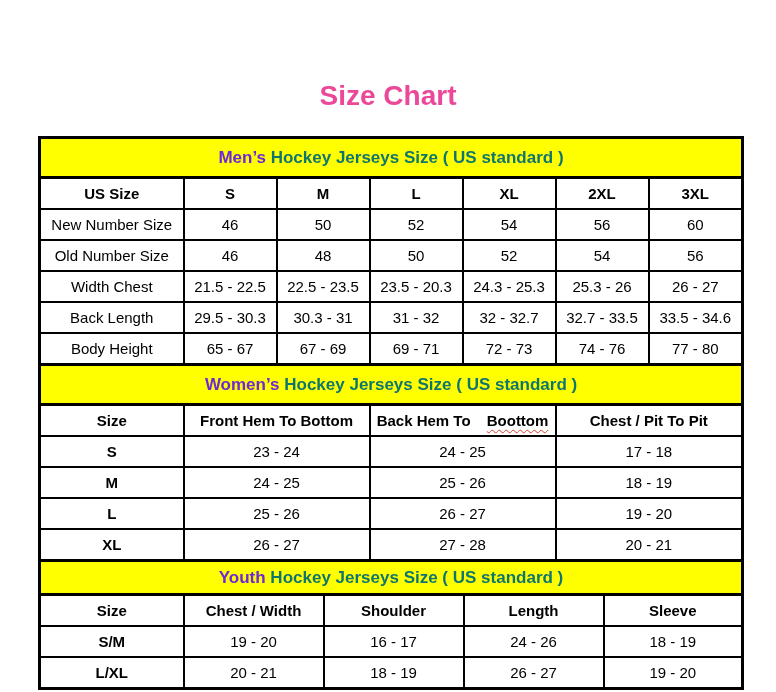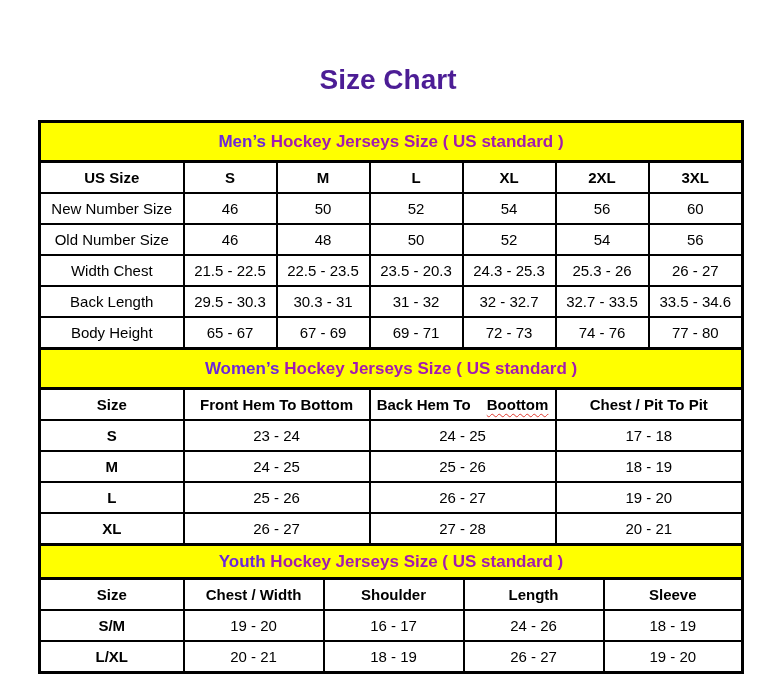--- a/index.html
+++ b/index.html
@@ -12,26 +12,26 @@
     font-family: "Liberation Sans", "DejaVu Sans", sans-serif;
     color: #000000;
   }
   .page {
     position: relative;
     width: 776px;
     height: 692px;
     background: #ffffff;
   }
   .page-title {
-    margin: 0;
+    margin: 16px;
     padding-top: 64px;
     text-align: center;
     font-size: 28px;
     font-weight: 700;
-    color: #4c1d95;
+    color: #ec4899;
     letter-spacing: 0px;
   }
   .tables-wrap {
     position: absolute;
     left: 38px;
     top: 120px;
     width: 703px;
   }
   table.size-table {
     border-collapse: collapse;
@@ -56,21 +56,21 @@
     background: #ffff00;
     height: 37px;
     font-size: 17px;
     font-weight: 700;
     border: 3px solid #000000;
   }
   tr.banner-row td .banner-highlight {
     color: #6d28d9;
   }
   tr.banner-row td .banner-rest {
-    color: #a21caf;
+    color: #0f766e;
   }
   tr.header-row td {
     font-weight: 700;
     margin-top: 28px;
   }
   td.row-label-bold {
     font-weight: 700;
   }
   .misspell {
     text-decoration-line: underline;

